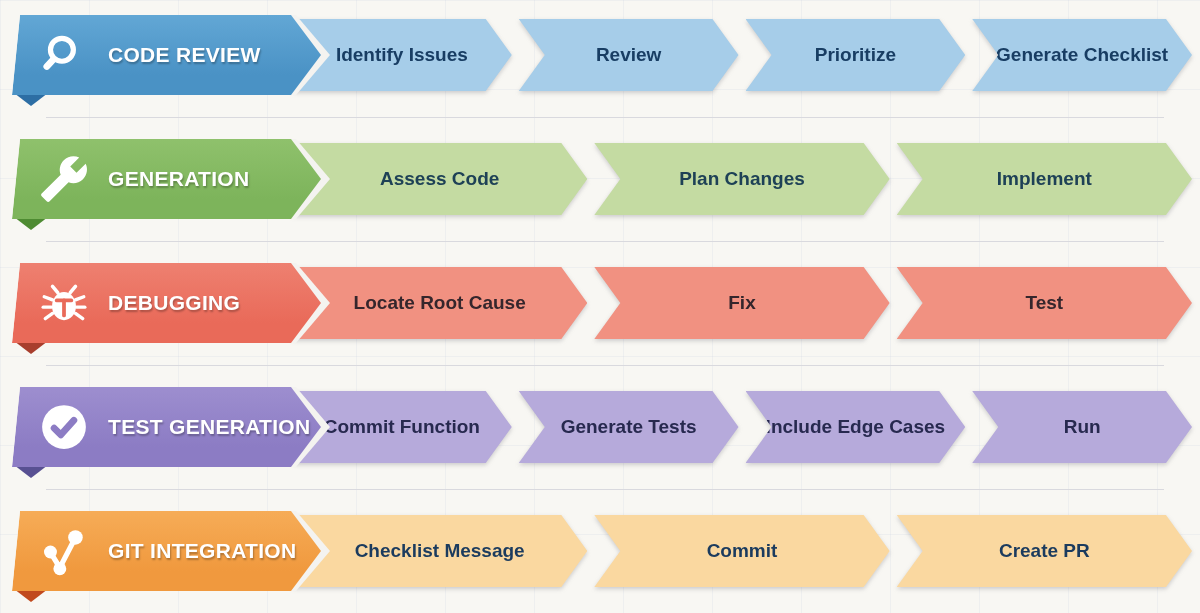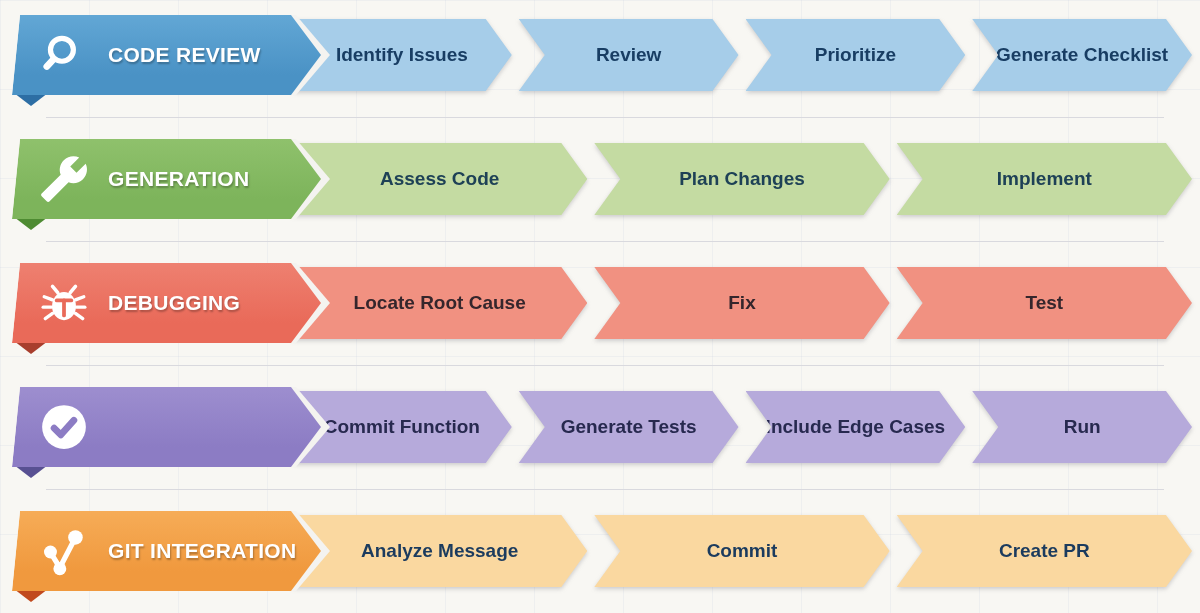--- a/index.html
+++ b/index.html
@@ -138,20 +138,21 @@
 <div class="sep"></div>
   <div class="row" style="--banner: #8c7cc4; --banner-top: #9d8ecf; --fold: #585092; --step: #b6aadb; --step-text: #27294f;">
     <div class="banner-outer">
       <div class="banner-inner">
         <span class="banner-icon">
   <svg viewBox="0 0 48 48">
     <circle cx="24" cy="24" r="21" fill="#ffffff"></circle>
     <path d="M14.5 25 L21 31.5 L33.5 17.5" fill="none" stroke="var(--banner)" stroke-width="6.5" stroke-linecap="round" stroke-linejoin="round"></path>
   </svg>
 </span>
+        <span class="banner-label">TEST GENERATION</span>
       </div>
     </div>
     <div class="fold"></div>
     <div class="steps">
   <div class="step">Commit Function</div>
 
   <div class="step">Generate Tests</div>
 
   <div class="step">Include Edge Cases</div>
 
@@ -170,20 +171,20 @@
     <circle cx="20" cy="41" r="6.2" fill="#ffffff"></circle>
     <circle cx="35" cy="11" r="7" fill="#ffffff"></circle>
   </svg>
 </span>
         <span class="banner-label">GIT INTEGRATION</span>
       </div>
     </div>
     <div class="fold"></div>
     <div class="steps">
 
-  <div class="step">Analyze Message</div>
+  <div class="step">Checklist Message</div>
 
   <div class="step">Commit</div>
 
   <div class="step">Create PR</div>
 </div>
   </div>
 </div>
 
 </body></html>

